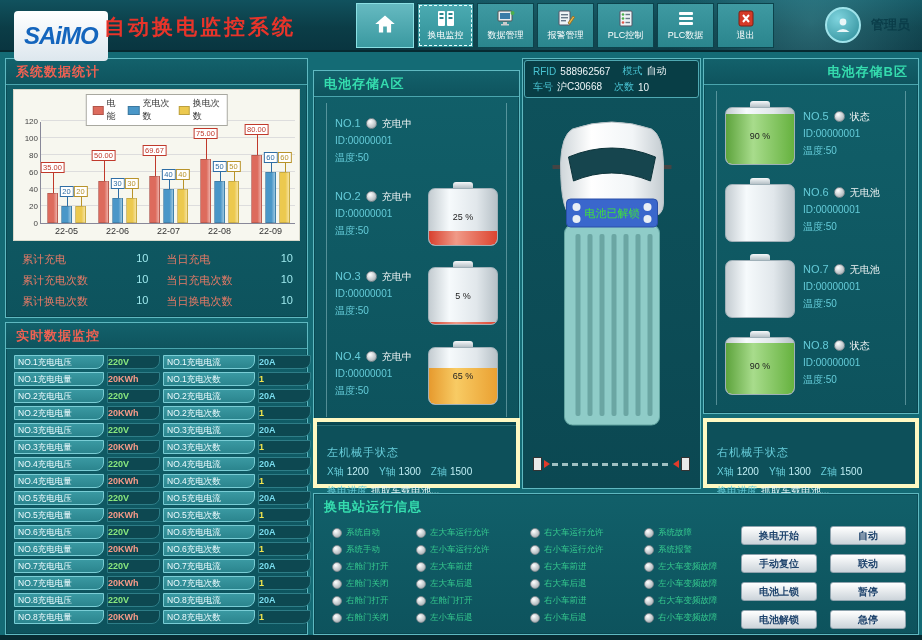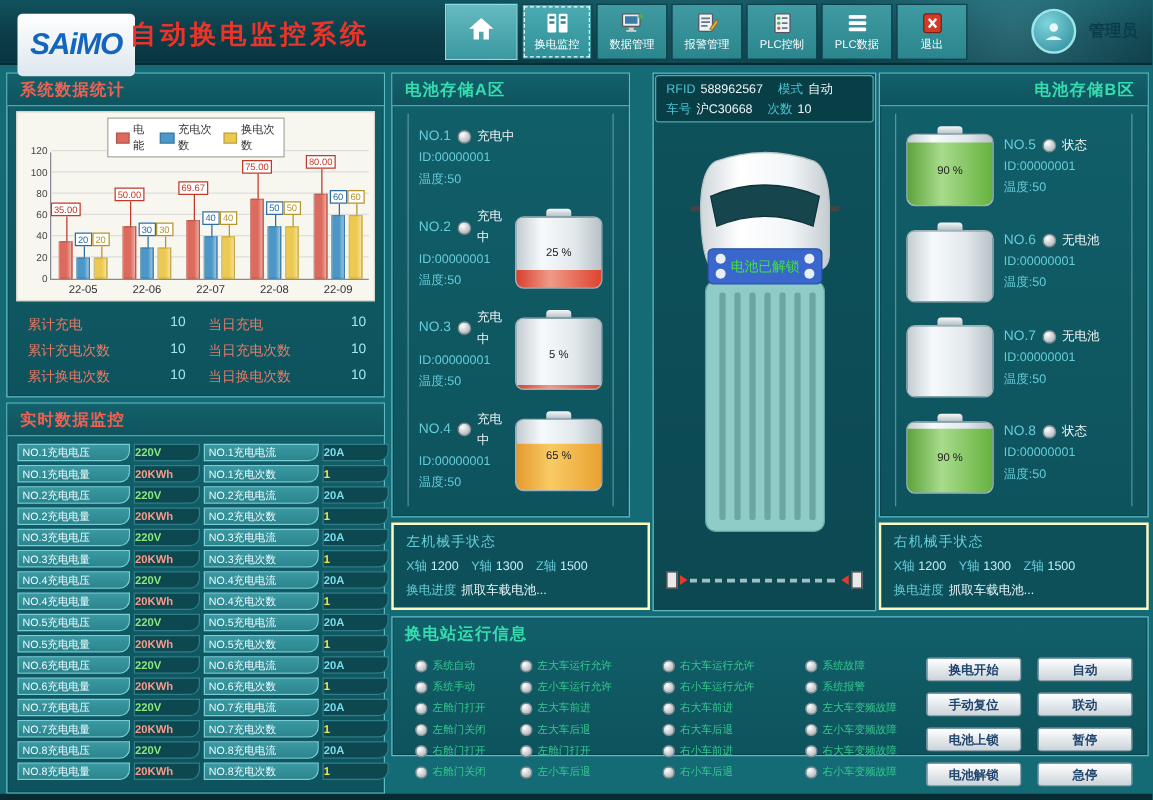--- a/index.html
+++ b/index.html
@@ -92,22 +92,22 @@
   .bat-body{height:58px;border-radius:7px;border:1px solid #9fb0b8;position:relative;overflow:hidden;
     background:linear-gradient(90deg,#c4ccd1,#f6fafc 30%,#e1e7eb 70%,#b7c1c7)}
   .bat-fill{position:absolute;left:0;right:0;bottom:0;border-radius:0 0 6px 6px}
   .f-green{background:linear-gradient(90deg,#5da33c,#a8dc8c 40%,#66b23f)}
   .f-red{background:linear-gradient(90deg,#d8402e,#f09a88 40%,#dd4430)}
   .f-orange{background:linear-gradient(90deg,#e69a2e,#f8cb64 40%,#eaa132)}
   .bat-pct{position:absolute;inset:0;display:flex;align-items:center;justify-content:center;
     font-size:9px;color:#222;z-index:2}
 
   
-  .robot{position:absolute;border:2px solid #fef9c3;background:rgba(9,66,75,.65);
-    padding:5px 10px;font-size:10px;color:#66ccd9;line-height:19px}
+  .robot{position:absolute;border:4px solid #fef9c3;background:rgba(9,66,75,.65);
+    padding:21px 10px;font-size:10px;color:#66ccd9;line-height:19px}
   .robot .ttl{font-size:11px;letter-spacing:1px}
   .ax{margin-right:10px}.ax-v{color:#bfeef4;margin-left:3px}
   .prog-v{color:#e9f7f9;margin-left:4px}
 
   
   #center-col{position:absolute;left:522px;top:58px;width:179px;height:431px;
     border:1px solid #5fb9c1;background:linear-gradient(180deg,#0e525c,#0b4852)}
   #veh-info{position:absolute;left:2px;top:2px;right:2px;height:38px;background:#083e46;
     border:1px solid #4fa8b2;border-radius:3px;padding:2px 8px;font-size:10px;color:#49c3d2;
     display:flex;flex-direction:column;justify-content:center;gap:2px}
@@ -406,21 +406,21 @@
       <div class="rt-v c-green">220V</div>
       <div class="rt-l">NO.8充电电流</div>
       <div class="rt-v c-cyan">20A</div>
       <div class="rt-l">NO.8充电电量</div>
       <div class="rt-v c-pink">20KWh</div>
       <div class="rt-l">NO.8充电次数</div>
       <div class="rt-v c-yellow">1</div>
     </div>
 </div>
 
-<div class="panel" style="left:313px;top:58px;width:191px;height:356px">
+<div class="panel" style="left:313px;top:70px;width:207px;height:356px">
   <div class="panel-hd hd-green">电池存储A区</div>
   <div class="bat-list" id="bat-list-a">
       <div class="bat-item">
         <div class="bat-info">
           <div class="no-line">
             <span>NO.1</span>
             <span class="dot"></span>
             <span class="bstat">充电中</span>
           </div>
           <div>ID:00000001</div>
@@ -622,21 +622,21 @@
 </div>
 
 <div class="robot" style="left:703px;top:418px;width:216px;height:70px">
   <div class="ttl">右机械手状态</div>
   <div class="axes" id="axes-b"><span class="ax"><span>X轴</span><span class="ax-v">1200</span></span><span class="ax"><span>Y轴</span><span class="ax-v">1300</span></span><span class="ax"><span>Z轴</span><span class="ax-v">1500</span></span></div>
   <div>
     <span>换电进度</span><span class="prog-v">抓取车载电池...</span>
   </div>
 </div>
 
-<div class="panel" style="left:313px;top:493px;width:606px;height:112px">
+<div class="panel" style="left:313px;top:493px;width:606px;height:142px">
   <div class="panel-hd hd-green" style="border-bottom:none;background:none">换电站运行信息</div>
   <div id="ind-wrap">
       <div class="ind-col">
         <div class="ind">
           <span class="dot"></span>
           <span class="ind-tx">系统自动</span>
         </div>
         <div class="ind">
           <span class="dot"></span>
           <span class="ind-tx">系统手动</span>

